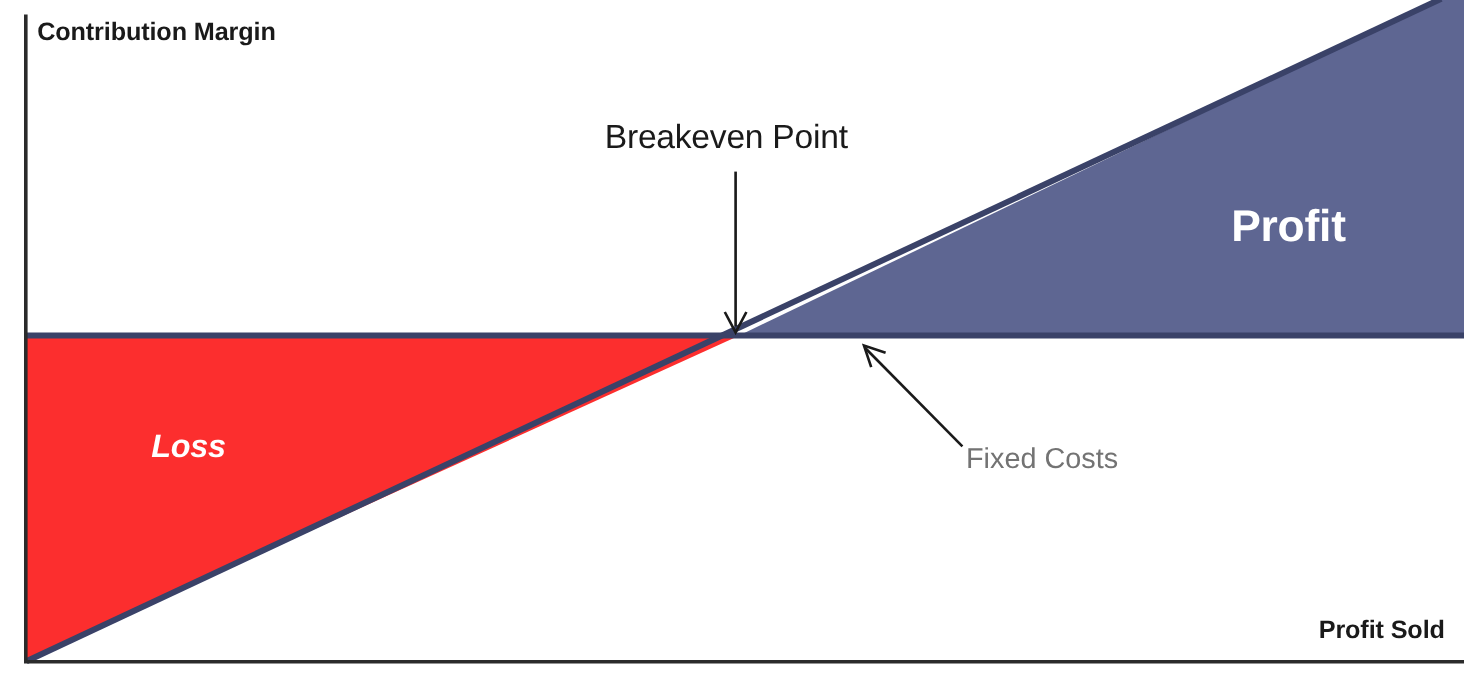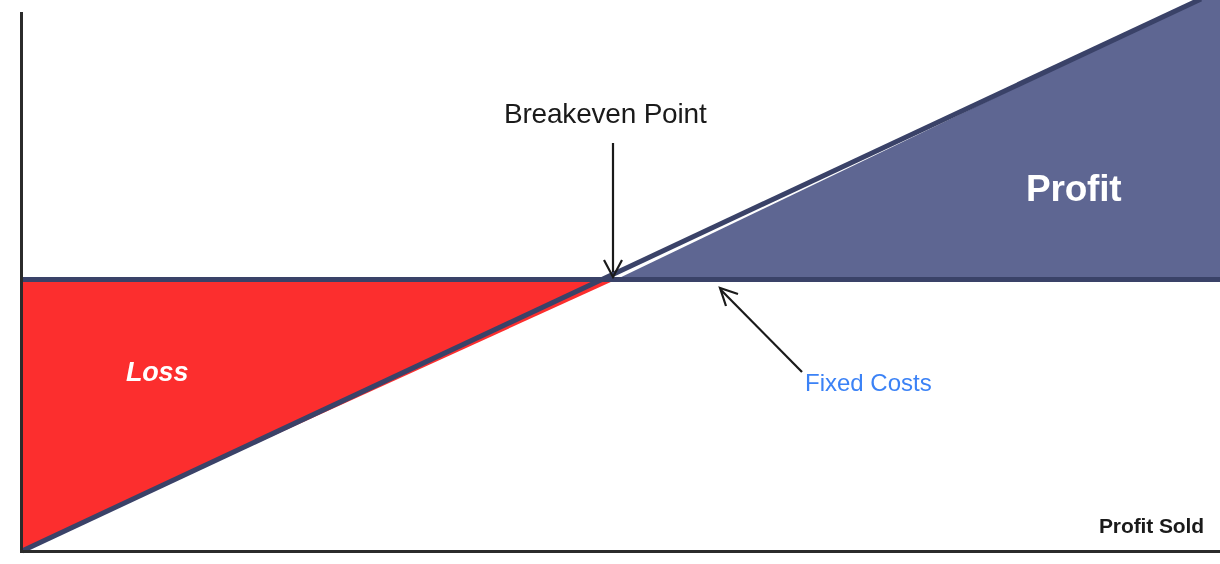--- a/index.html
+++ b/index.html
@@ -68,21 +68,21 @@
     font-weight: bold;
     color: #ffffff;
     letter-spacing: -0.2px;
     font-style: italic;
   }
   #label-fixed-costs {
     left: 805px;
     top: 371px;
     font-size: 24px;
     font-weight: normal;
-    color: #3b82f6;
+    color: #737373;
     letter-spacing: 0px;
   }
 </style>
 </head>
 <body>
 
 <div id="canvas">
 
   <svg id="chart-svg" viewBox="0 0 1220 564">
 
@@ -103,20 +103,21 @@
       <polyline points="604,260 613,277 622,260" fill="none" stroke="#1a1a1a" stroke-width="2.2" stroke-linecap="butt" stroke-linejoin="miter"></polyline>
     </g>
 
     <g>
       <line x1="802" y1="372" x2="721" y2="290" stroke="#1a1a1a" stroke-width="2.2"></line>
       <polyline points="738,294 720,288 726,306" fill="none" stroke="#1a1a1a" stroke-width="2.2" stroke-linecap="butt" stroke-linejoin="miter"></polyline>
     </g>
 
   </svg>
 
+  <div class="lbl" id="axis-label-y">Contribution Margin</div>
 
   <div class="lbl" id="axis-label-x">Profit Sold</div>
 
   <div class="lbl" id="label-breakeven">Breakeven Point</div>
 
   <div class="lbl" id="label-profit">Profit</div>
 
   <div class="lbl" id="label-loss">Loss</div>
 
   <div class="lbl" id="label-fixed-costs">Fixed Costs</div>

